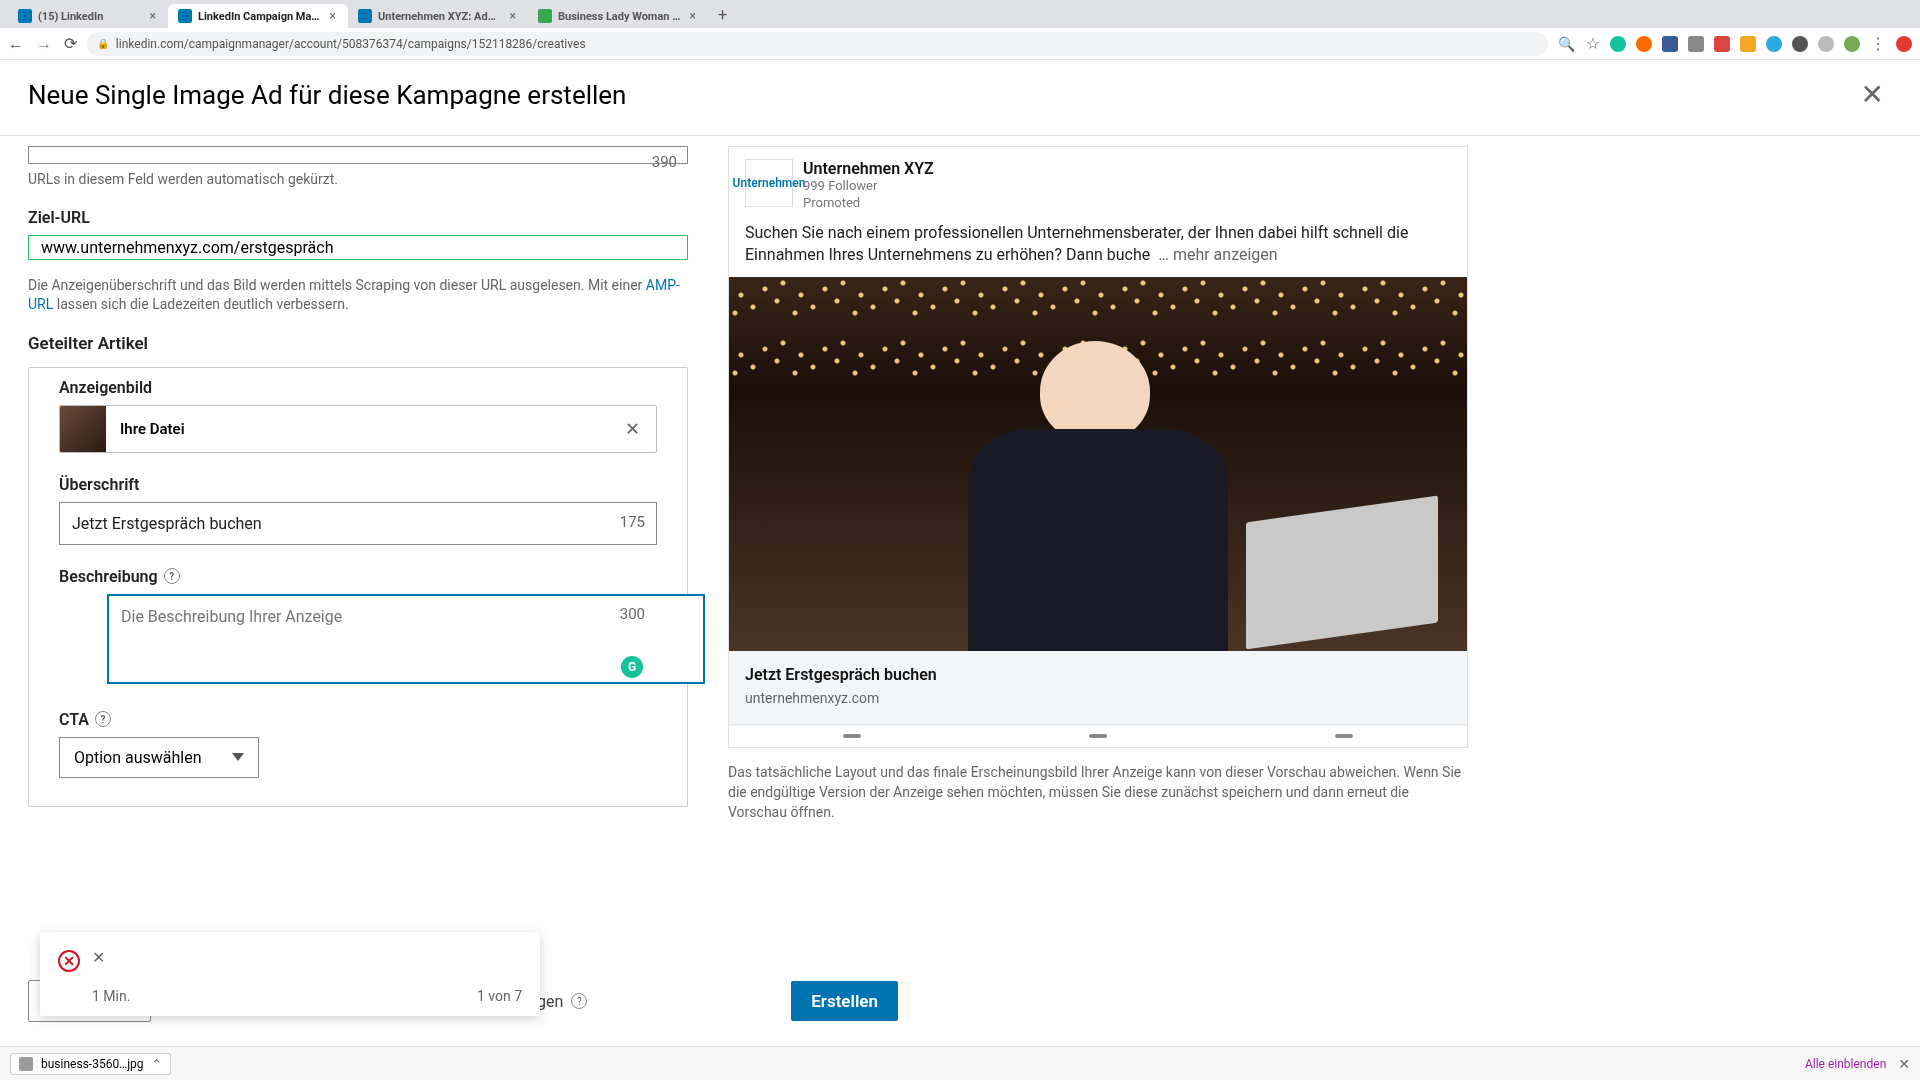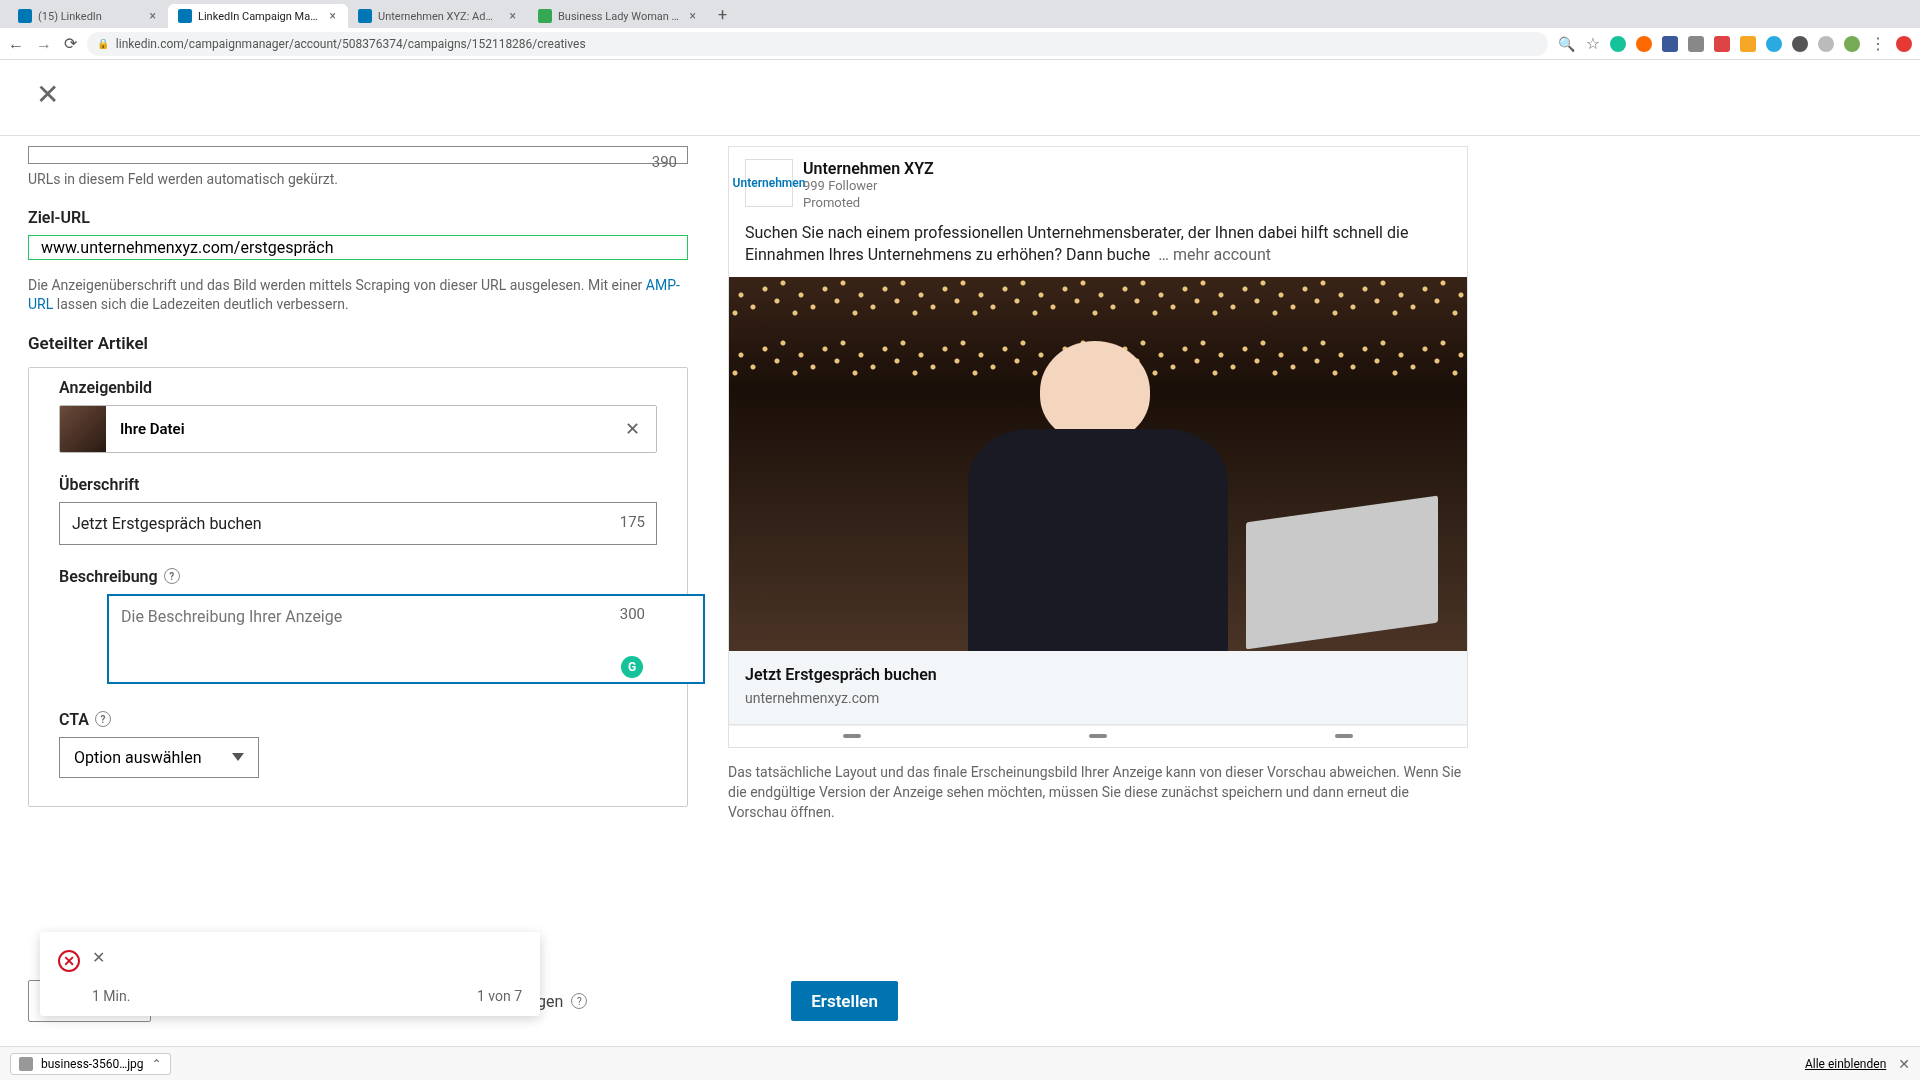--- a/index.html
+++ b/index.html
@@ -4,21 +4,21 @@
 <style>
 * { box-sizing: border-box; margin: 0; padding: 0; font-family: -apple-system, BlinkMacSystemFont, "Segoe UI", Roboto, Helvetica, Arial, sans-serif; }
 body { width: 1920px; height: 1080px; overflow: hidden; background: #fff; position: relative; }
 
 
 .browser-tabs { display: flex; background: #dfe1e5; height: 28px; align-items: flex-end; padding-left: 8px; }
 .tab { display: flex; align-items: center; gap: 6px; padding: 4px 10px; font-size: 11px; height: 24px; background: #dfe1e5; border-radius: 6px 6px 0 0; max-width: 180px; min-width: 160px; color: #555; cursor: pointer;}
 .tab.active { background: #fff; color: #222; }
 .tab .favicon { width: 14px; height: 14px; background: #0077b5; border-radius: 2px; flex-shrink: 0; }
 .tab .favicon.g { background: #34a853; }
-.tab .tab-label { white-space: nowrap; overflow: hidden; text-overflow: ellipsis; flex: 1; }
+.tab .tab-label { white-space: nowrap; overflow: hidden; text-overflow: ellipsis; flex: 1; font-weight: bold; }
 .tab .tab-close { color: #666; font-size: 12px; padding: 0 2px; cursor: pointer; }
 .new-tab { padding: 0 10px; color: #555; font-size: 16px; align-self: center; cursor: pointer; }
 
 .addr-bar { display: flex; align-items: center; height: 32px; background: #fff; border-bottom: 1px solid #ddd; padding: 0 8px; gap: 10px; }
 .nav-arrows { display: flex; gap: 12px; color: #888; font-size: 16px; }
 .nav-arrows span { cursor: pointer; }
 .nav-arrows .enabled { color: #555; }
 .url-box { flex: 1; display: flex; align-items: center; gap: 6px; background: #f1f3f4; border-radius: 14px; height: 24px; padding: 0 10px; font-size: 12px; color: #555; }
 .url-box .lock { font-size: 10px; }
 .ext-icons { display: flex; gap: 10px; align-items: center; }
@@ -106,21 +106,21 @@
 .toast-msg { flex: 1; font-size: 16px; color: #222; line-height: 1.35; }
 .toast-x { cursor: pointer; color: #666; font-size: 16px; }
 .toast-foot { display: flex; justify-content: space-between; font-size: 14px; color: #666; margin-top: 16px; padding-left: 34px; }
 
 
 .download-bar { position: absolute; bottom: 0; left: 0; right: 0; height: 34px; background: #f7f7f7; border-top: 1px solid #ddd; display: flex; align-items: center; justify-content: space-between; padding: 0 10px; font-size: 12px; gap: 44px; }
 .dl-item { display: flex; align-items: center; gap: 8px; border: 1px solid #ccc; border-radius: 3px; padding: 3px 8px; background:#fff; cursor:pointer;}
 .dl-item .fi { width:14px; height:14px; background:#999; border-radius:2px;}
 .dl-item .chev { color:#666; }
 .dl-right { display:flex; align-items:center; gap: 12px; }
-.dl-showall { color:#000000; cursor:pointer;text-decoration:underline;}
+.dl-showall { color:#a21caf; cursor:pointer;}
 .dl-x { color:#666; cursor:pointer; font-size:14px;}
 </style>
 </head>
 <body>
 
 <div class="browser-tabs">
   <div class="tab">
       <div class="favicon"></div>
       <span class="tab-label">(15) LinkedIn</span>
       <span class="tab-close">×</span>
@@ -166,20 +166,21 @@
     <div class="ei" style="background:#555"></div>
     <div class="ei" style="background:#bbb"></div>
     <div class="ei" style="background:#7a5;"></div>
     <span style="color:#666;">⋮</span>
     <div class="ei" style="background:#e53935"></div>
   </div>
 </div>
 
 <div class="page">
   <div class="page-header">
+    <div class="page-title">Neue Single Image Ad für diese Kampagne erstellen</div>
     <div class="close-x">✕</div>
   </div>
 
   <div class="content">
 
     <div class="form-col">
 
       <div class="intro-box">
         <div class="counter">390</div>
       </div>
@@ -236,21 +237,21 @@
       <div class="preview-card">
         <div class="prev-head">
           <div class="prev-logo">Unternehmen</div>
           <div>
             <div class="prev-company">Unternehmen XYZ</div>
             <div class="prev-meta">999 Follower</div>
             <div class="prev-meta">Promoted</div>
           </div>
         </div>
         <div class="prev-body">
-          <span>Suchen Sie nach einem professionellen Unternehmensberater, der Ihnen dabei hilft schnell die Einnahmen Ihres Unternehmens zu erhöhen? Dann buche</span>&nbsp;&nbsp;<span class="more">… mehr account</span>
+          <span>Suchen Sie nach einem professionellen Unternehmensberater, der Ihnen dabei hilft schnell die Einnahmen Ihres Unternehmens zu erhöhen? Dann buche</span>&nbsp;&nbsp;<span class="more">… mehr anzeigen</span>
         </div>
         <div class="prev-image">
           <div class="lights"></div>
           <div class="person">
             <div class="hair"></div>
             <div class="face"></div>
             <div class="torso"></div>
           </div>
           <div class="laptop"></div>
         </div>

